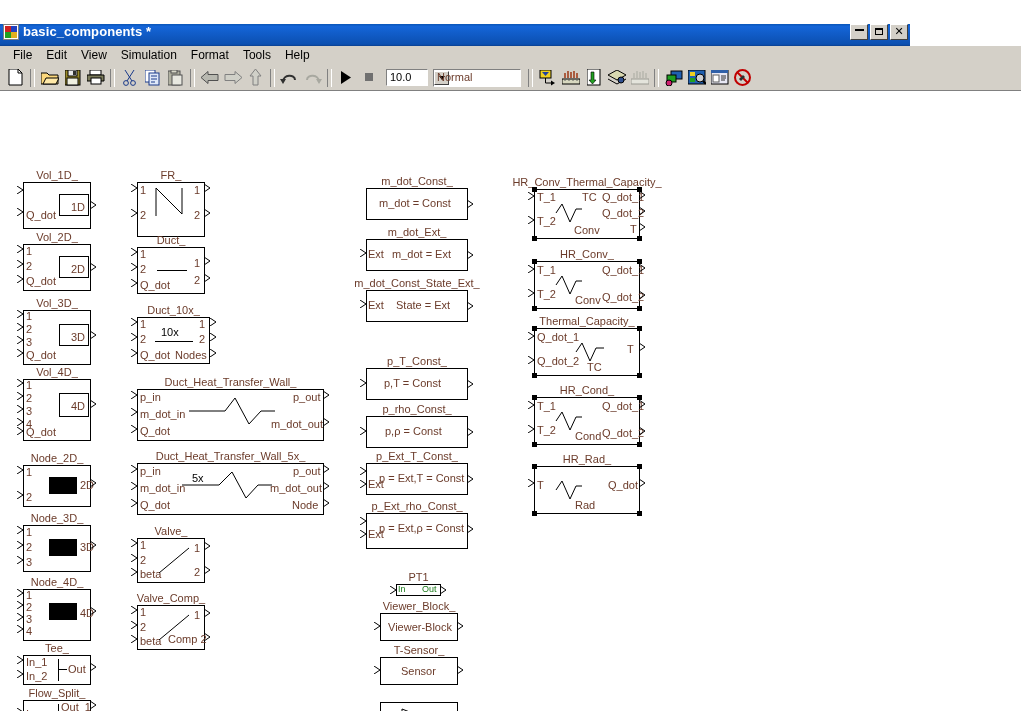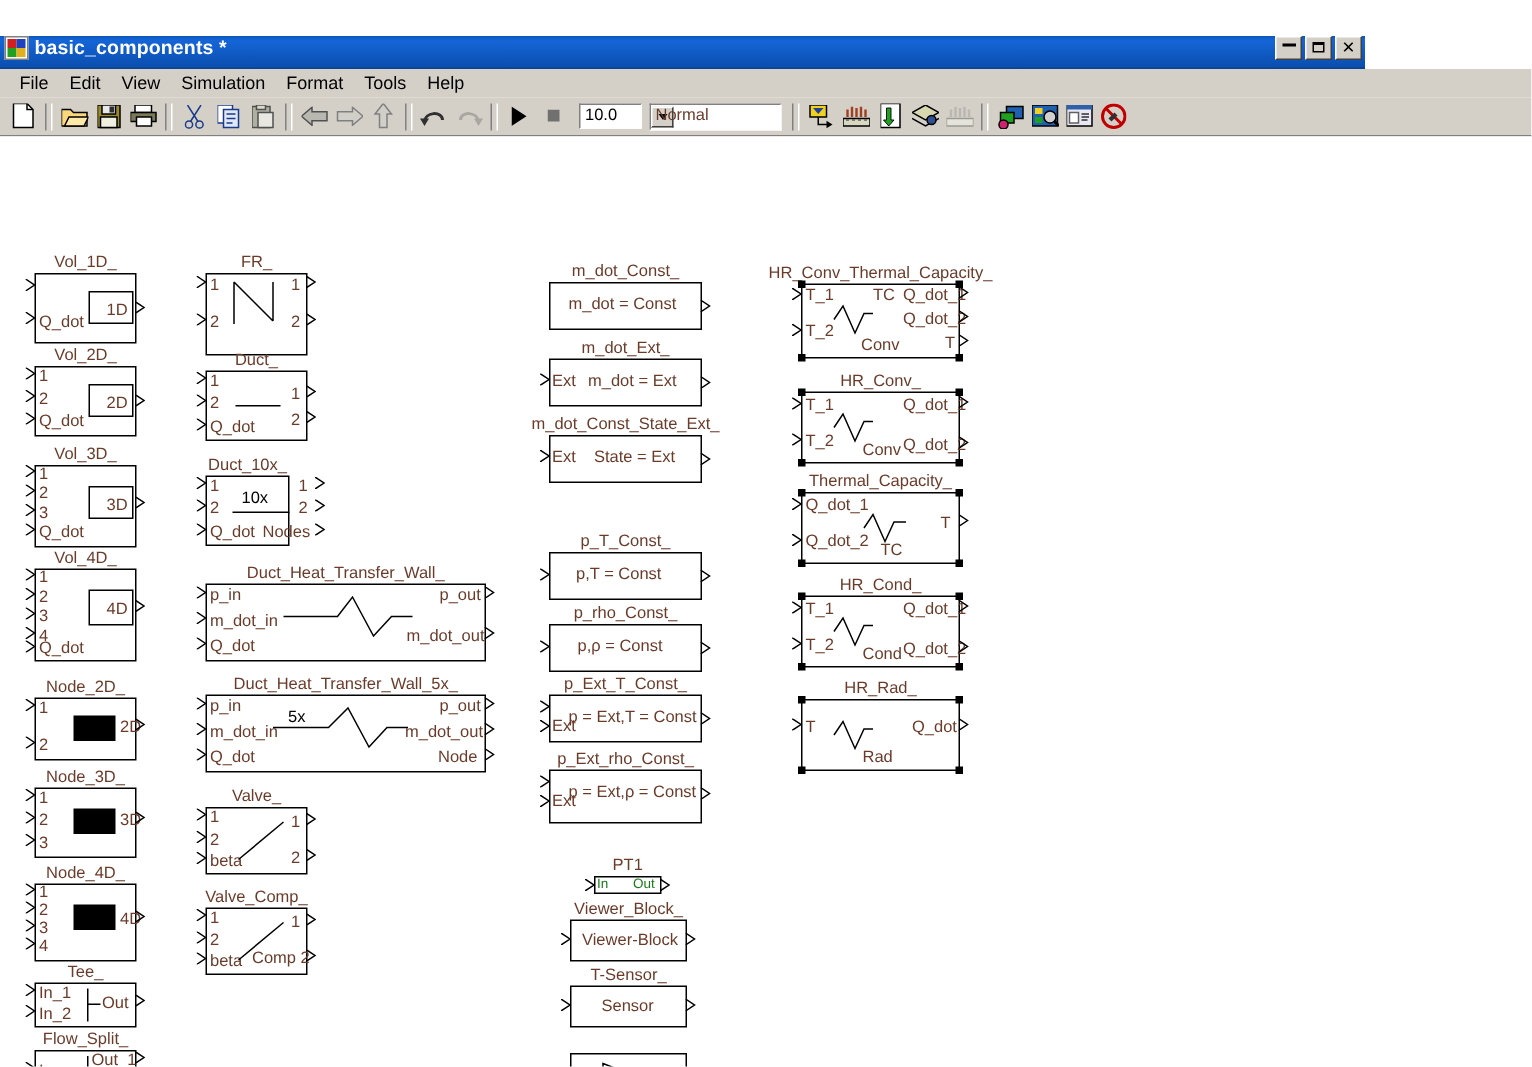--- a/index.html
+++ b/index.html
@@ -656,21 +656,21 @@
           <path d="M0 0 L6 4 L0 8" fill="none" stroke="#000"></path>
         </svg>
       </div>
     <div class="port" style="left:67px;top:27px;">
         <svg width="7" height="8">
           <path d="M0 0 L6 4 L0 8" fill="none" stroke="#000"></path>
         </svg>
       </div>
   </div>
 
-  <div class="blk" style="left:137px;top:225px;width:56px;height:47px;">
+  <div class="blk" style="left:137px;top:225px;width:73px;height:47px;">
     <div class="cap">Duct_10x_</div>
     <div class="body"></div>
     <div class="lbl" style="left:3px;top:2px;">1</div>
     <div class="lbl" style="left:3px;top:17px;">2</div>
     <div class="lbl" style="left:3px;top:33px;">Q_dot</div>
     <div class="lbl" style="left:24px;top:10px;color:#000;">10x</div>
     <div class="hline" style="left:18px;top:24px;width:38px;"></div>
     <div class="lbl" style="left:62px;top:2px;">1</div>
     <div class="lbl" style="left:62px;top:17px;">2</div>
     <div class="lbl" style="left:38px;top:33px;">Nodes</div>

